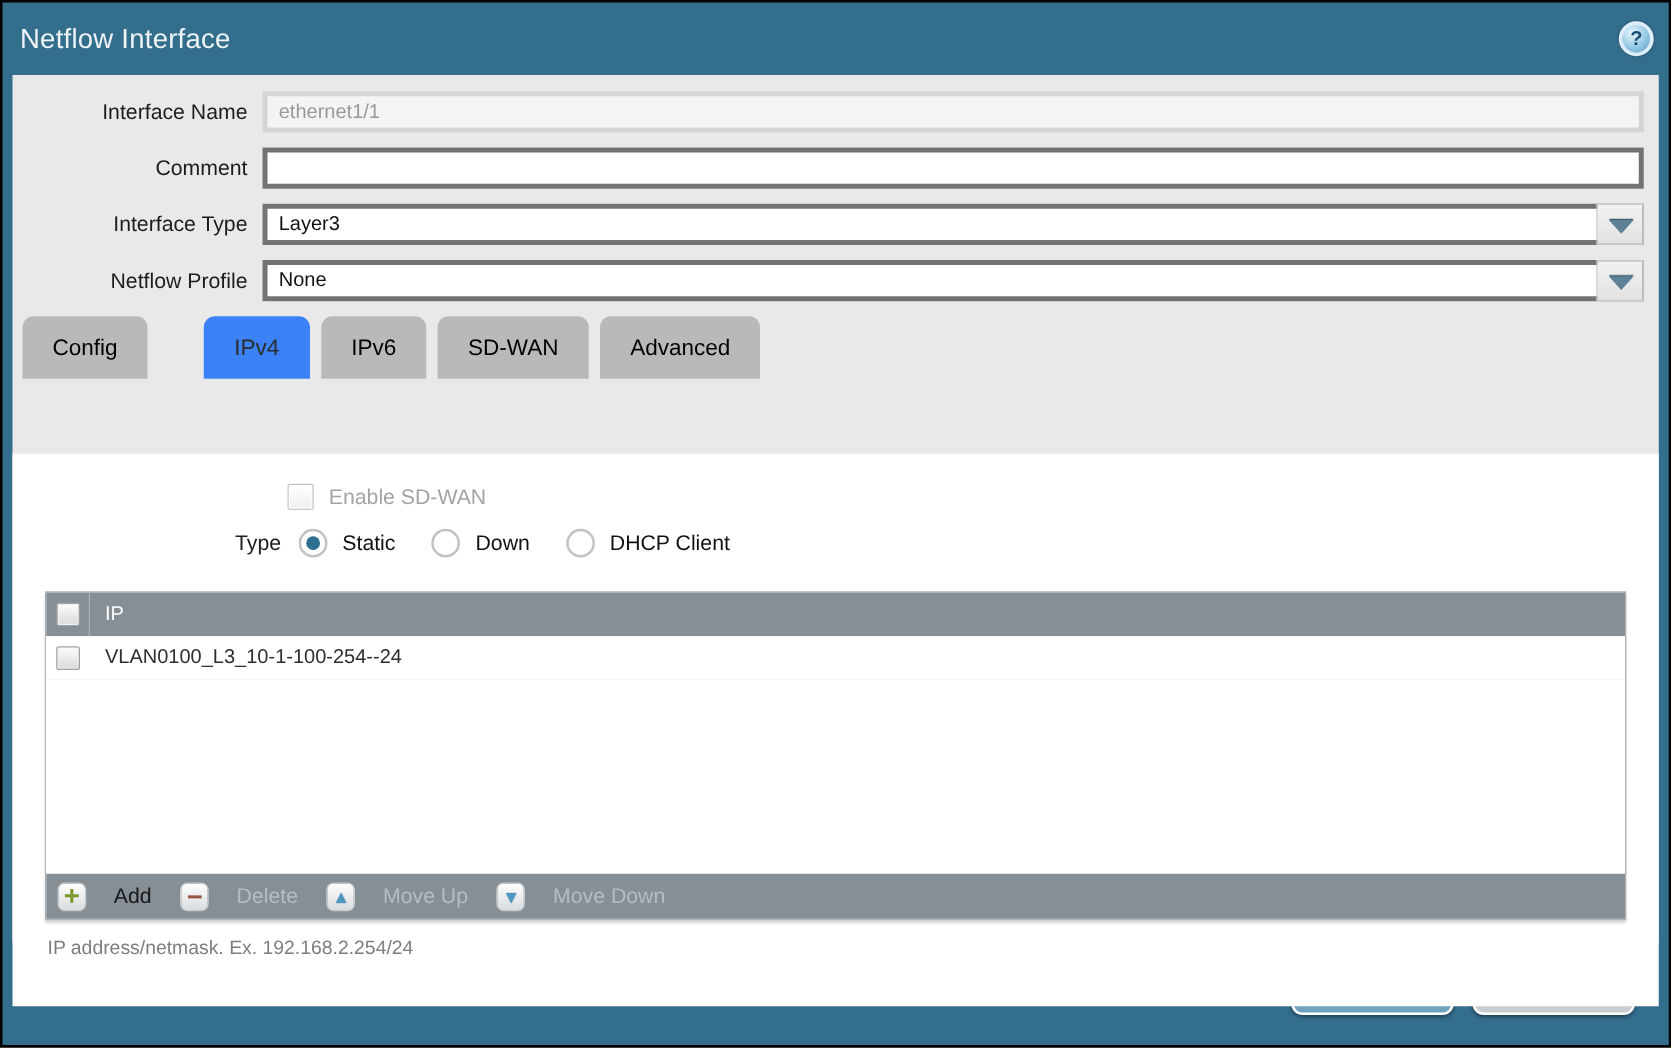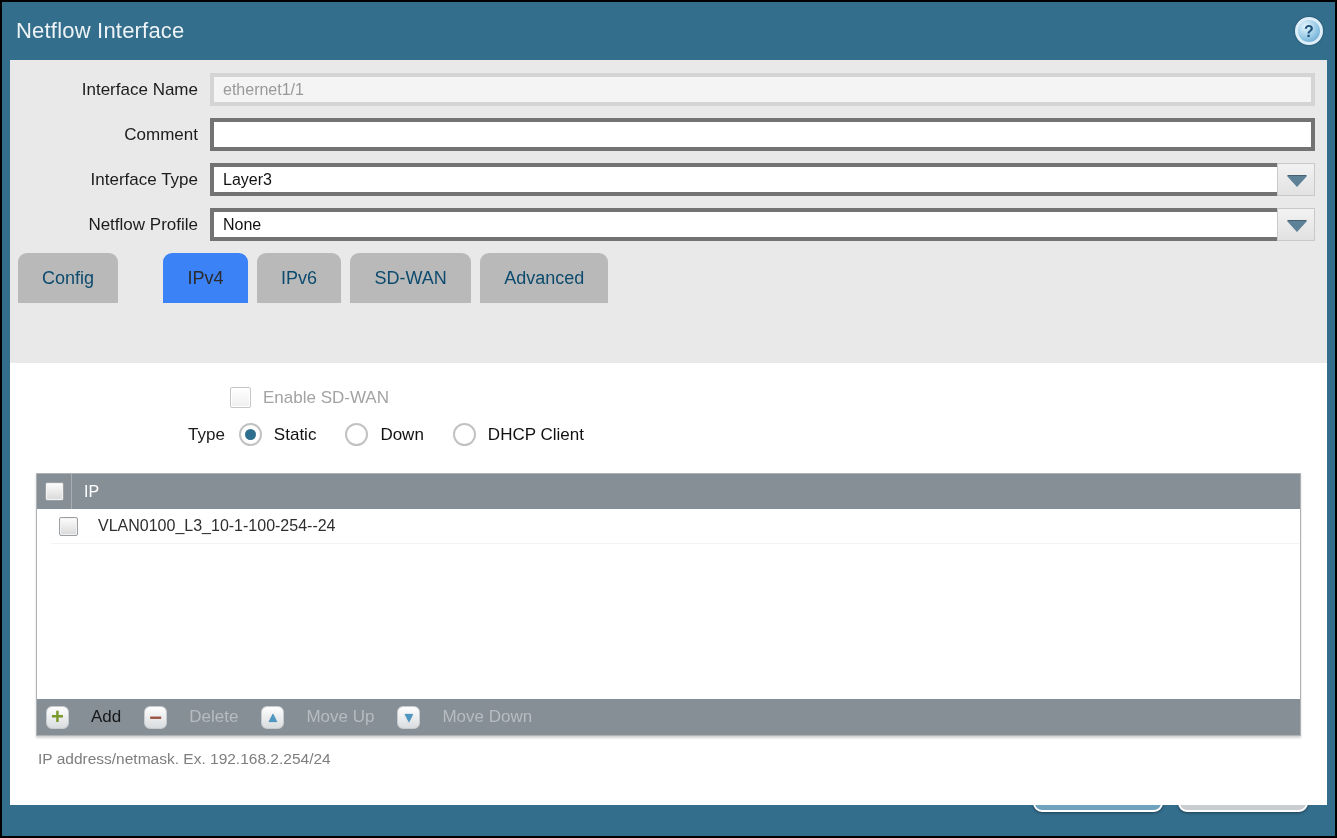--- a/index.html
+++ b/index.html
@@ -32,21 +32,21 @@
   .dropdown input { padding-right:70px; }
   .dd-trigger { position:absolute; right:0; top:0; width:38px; height:33px;
     background:linear-gradient(#f2f2f2,#e2e2e2); border:1px solid #c9c9c9; cursor:pointer; }
   .dd-trigger::after { content:""; position:absolute; left:9px; top:12px;
     border-left:10px solid transparent; border-right:10px solid transparent;
     border-top:11px solid #5d8196; filter:drop-shadow(0 -1px 0 #46606f); }
 
   
   .tabstrip { height:50px; padding-left:8px; margin-top:1px; position:relative; z-index:2; }
   .tab { display:inline-block; height:50px; line-height:50px; padding:0 24px; margin-right:5px;
-    background:#b9b9b9; color:#0c4a6e; font-size:18px; border-radius:9px 9px 0 0; cursor:pointer; }
+    background:#b9b9b9; color:#000000; font-size:18px; border-radius:9px 9px 0 0; cursor:pointer; }
   .tab.active { background:#3b82f6; color:#2b2b2b;margin-left:36px; }
 
   
   .tabpanel { position:absolute; left:0; top:303px; width:1317px; height:442px;
     background:#ffffff; z-index:1; }
 
   .cb-row { display:flex; align-items:center; margin:24px 0 0 220px; }
   .checkbox { width:21px; height:21px; border:1px solid #c6c6c6; border-radius:2px;
     background:linear-gradient(#ffffff,#efefef); box-shadow:inset 0 0 0 1px #fff; }
   .cb-label { margin-left:12px; font-size:17px; color:#a3a3a3; }
@@ -61,21 +61,21 @@
   .radio-label { margin-left:12px; font-size:17px; color:#111; }
 
   
   .ip-table { margin:27px 26px 0 26px; border:1px solid #aeb2b5; box-shadow:0 2px 2px rgba(0,0,0,.18); }
   .tbl-header { height:35px; background:#878f96; display:flex; align-items:center; }
   .cb-cell { width:35px; display:flex; justify-content:center; align-items:center; align-self:stretch; }
   .tbl-header .cb-cell { border-right:1px solid #a8aeb3; }
   .grid-cb { width:19px; height:19px; border:1px solid #9aa0a4; border-radius:2px;
     background:linear-gradient(#fdfdfd,#d9d9d9); box-shadow:inset 0 0 0 1px #f2f2f2; }
   .tbl-header .col-label { color:#ffffff; font-size:16px; padding-left:12px; }
-  .tbl-body { height:190px; background:#fff;padding-left:14px; }
+  .tbl-body { height:190px; background:#fff; }
   .tbl-row { height:35px; display:flex; align-items:center; border-bottom:1px solid #f3f3f3; }
   .tbl-row .cell { font-size:16px; color:#2e2e2e; padding-left:12px; }
   .tbl-toolbar { height:36px; background:#878f96; display:flex; align-items:center; padding-left:9px; }
   .tbtn { display:flex; align-items:center; margin-right:23px; cursor:pointer; }
   .tbtn.disabled { cursor:default; }
   .tbtn-icon { width:23px; height:23px; border-radius:6px; background:linear-gradient(#fefefe,#d9dcde);
     border:1px solid #c6cbd0; display:flex; align-items:center; justify-content:center;
     font-weight:bold; }
   .tbtn-label { margin-left:22px; font-size:17px; color:#16181a; }
   .tbtn.disabled .tbtn-label { color:#b6bcc1; }

